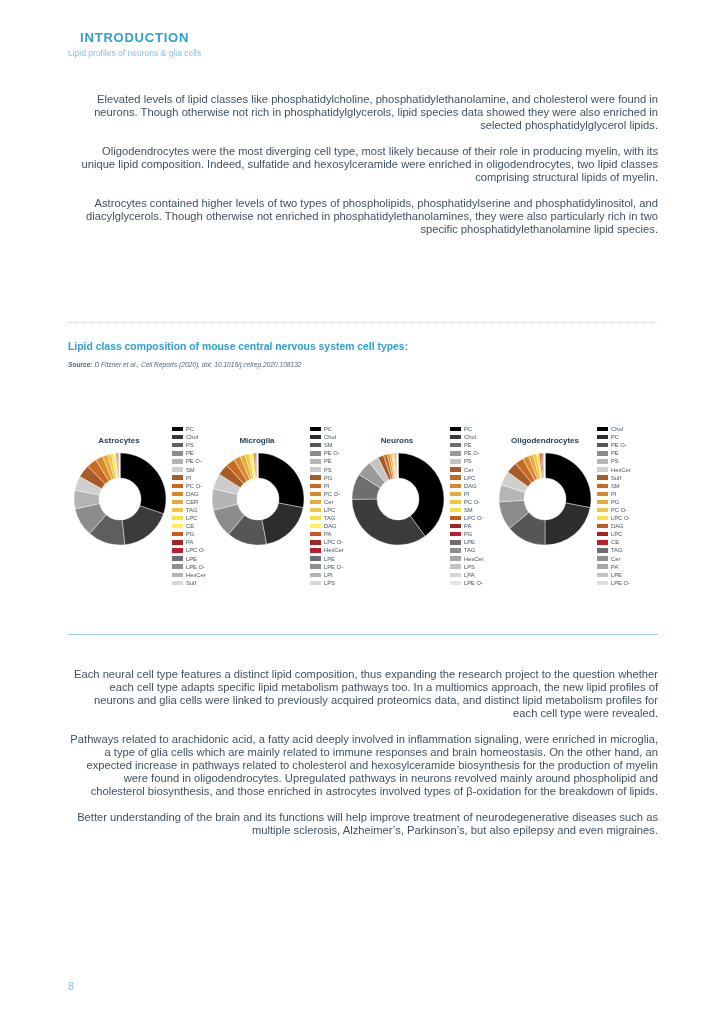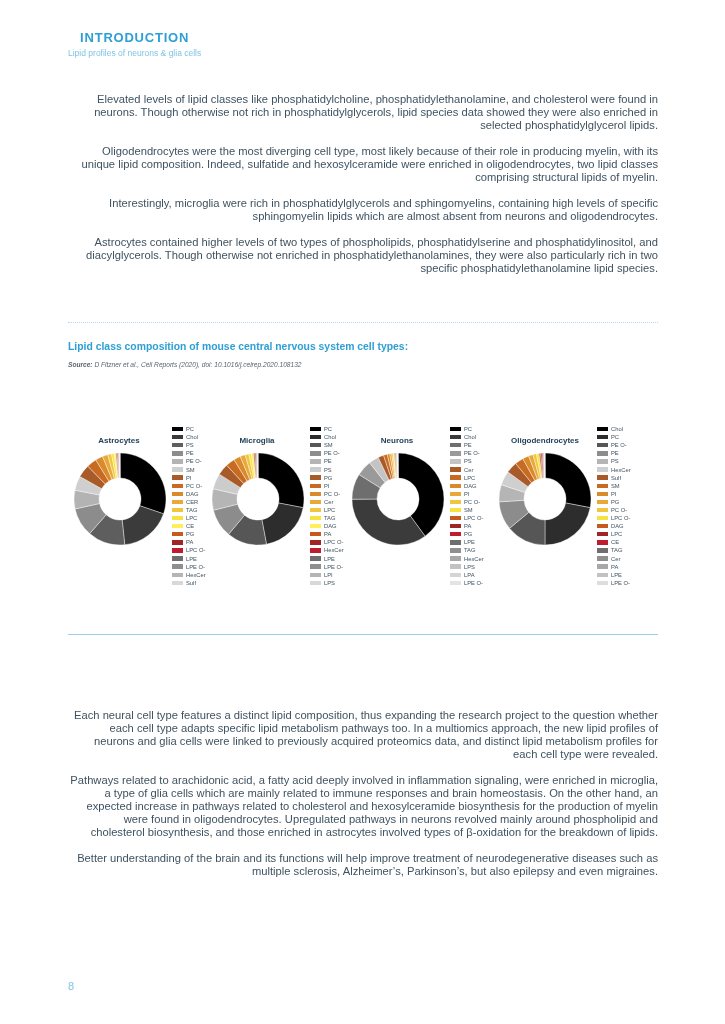--- a/index.html
+++ b/index.html
@@ -50,21 +50,21 @@
   }
   .para {
     font-size: 11.2px;
     line-height: 13px;
     color: #3f5260;
     margin: 0 0 13px 0;
     text-align: right;
   }
 
   #intro-block { top: 93px; }
-  #discussion-block { top: 668px; margin-top: 41px; }
+  #discussion-block { top: 668px; }
 
   
   .dotted-rule {
     position: absolute;
     left: 68px;
     width: 590px;
     height: 0;
     border-top: 1px dotted #bcd7e6;
   }
   #rule-top { top: 322px; }
@@ -198,21 +198,20 @@
 <div class="page">
 
   <div class="doc-header">
     <div class="kicker">INTRODUCTION</div>
     <div class="subkicker">Lipid profiles of neurons &amp; glia cells</div>
   </div>
 
   <div class="body-col" id="intro-block">
     <p class="para">Elevated levels of lipid classes like phosphatidylcholine, phosphatidylethanolamine, and cholesterol were found in neurons. Though otherwise not rich in phosphatidylglycerols, lipid species data showed they were also enriched in selected phosphatidylglycerol lipids.</p>
     <p class="para">Oligodendrocytes were the most diverging cell type, most likely because of their role in producing myelin, with its unique lipid composition. Indeed, sulfatide and hexosylceramide were enriched in oligodendrocytes, two lipid classes comprising structural lipids of myelin.</p>
-    <p class="para">Interestingly, microglia were rich in phosphatidylglycerols and sphingomyelins, containing high levels of specific sphingomyelin lipids which are almost absent from neurons and oligodendrocytes.</p>
     <p class="para">Astrocytes contained higher levels of two types of phospholipids, phosphatidylserine and phosphatidylinositol, and diacylglycerols. Though otherwise not enriched in phosphatidylethanolamines, they were also particularly rich in two specific phosphatidylethanolamine lipid species.</p>
   </div>
 
   <div class="dotted-rule" id="rule-top"></div>
 
   <div class="fig-caption">
     <div class="cap-title">Lipid class composition of mouse central nervous system cell types:</div>
     <div class="cap-source"><b>Source:</b><span> D Fitzner et al., Cell Reports (2020), doi: 10.1016/j.celrep.2020.108132</span></div>
   </div>
 

